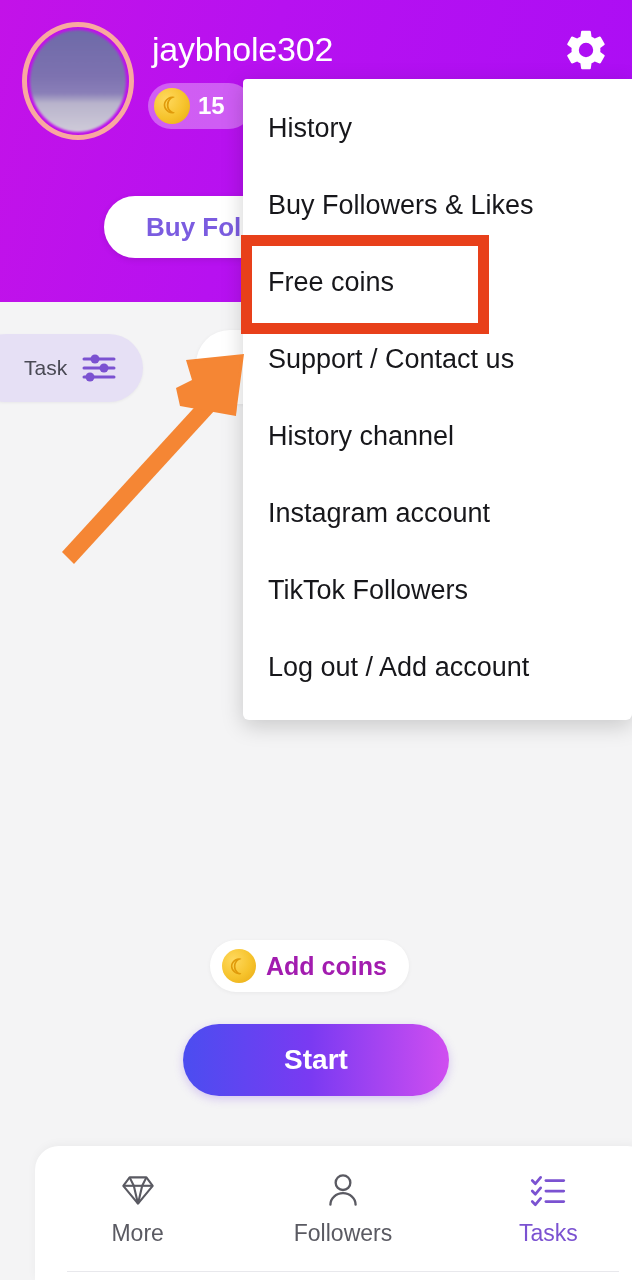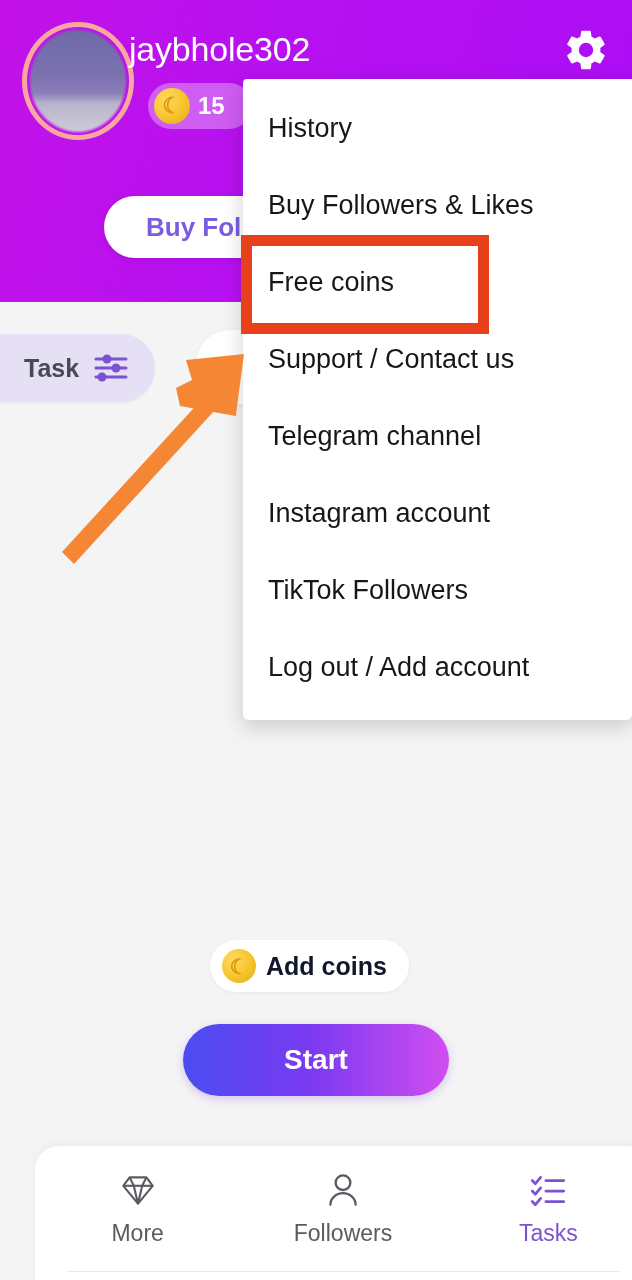--- a/index.html
+++ b/index.html
@@ -40,21 +40,21 @@
   .avatar-inner {
     width: 96px; height: 102px;
     border-radius: 50%;
     background:
       linear-gradient(180deg, #6e6aa8 0%, #7d72b0 45%, #8a7fb8 62%, #b9b4cc 72%, #cfcbd9 100%);
     filter: blur(1px);
   }
 
   .username {
     position: absolute;
-    left: 129px; top: 30px;
+    left: 152px; top: 30px;
     font-size: 34px;
     font-weight: 500;
     color: #ffffff;
     letter-spacing: -0.2px;
     white-space: nowrap;
   }
 
   .coin-badge {
     position: absolute;
     left: 148px; top: 83px;
@@ -102,23 +102,23 @@
     position: absolute;
     left: -28px; top: 334px;
     height: 68px;
     padding: 0 26px 0 52px;
     border-radius: 34px;
     background: #e6e0f5;
     display: flex; align-items: center; gap: 14px;
     box-shadow: 0 1px 3px rgba(0,0,0,0.05);
   }
   .task-chip-label {
-    font-size: 25px;
+    font-size: 21px;
     color: #4a4a55;
-    font-weight: 700;
+    font-weight: 400;
   }
   .sliders-icon { width: 36px; height: 30px; }
 
   .ghost-chip {
     position: absolute;
     left: 196px; top: 330px;
     width: 86px; height: 74px;
     border-radius: 34px;
     background: #ffffff;
     box-shadow: 0 1px 4px rgba(0,0,0,0.06);
@@ -179,21 +179,21 @@
     box-shadow: 0 1px 4px rgba(0,0,0,0.05);
   }
   .add-coins-coin {
     width: 34px; height: 34px; border-radius: 50%;
     background: radial-gradient(circle at 34% 32%, #ffd95e 0%, #f6c32c 55%, #e8a813 100%);
     display:flex; align-items:center; justify-content:center;
     color:#e09a0a; font-size:21px; font-weight:700; line-height:1;
     flex: 0 0 auto;
   }
   .add-coins-label {
-    font-size: 25px; font-weight: 700; color: #0f172a;
+    font-size: 25px; font-weight: 700; color: #a21caf;
     white-space: nowrap;
   }
 
   
   .start-btn {
     position: absolute;
     left: 183px; top: 1024px;
     width: 266px; height: 72px;
     border-radius: 36px;
     background: linear-gradient(90deg, #4b4df0 0%, #7a3af2 48%, #d04ef0 100%);
@@ -279,21 +279,21 @@
     </span>
   </div>
 
   <div class="ghost-chip"></div>
 
   <div class="menu-panel">
     <div class="menu-item" style="top:11px">History</div>
     <div class="menu-item" style="top:88px">Buy Followers &amp; Likes</div>
     <div class="menu-item" style="top:165px">Free coins</div>
     <div class="menu-item" style="top:242px">Support / Contact us</div>
-    <div class="menu-item" style="top:319px">Telegram channel</div>
+    <div class="menu-item" style="top:319px">History channel</div>
     <div class="menu-item" style="top:396px">Instagram account</div>
     <div class="menu-item" style="top:473px">TikTok Followers</div>
     <div class="menu-item" style="top:550px">Log out / Add account</div>
   </div>
 
   <div class="red-box"></div>
 
   <svg class="arrow-svg" viewBox="0 0 230 250">
     <g fill="#f58634">
       <polygon points="22,222 163,68 175,80 34,234"></polygon>

